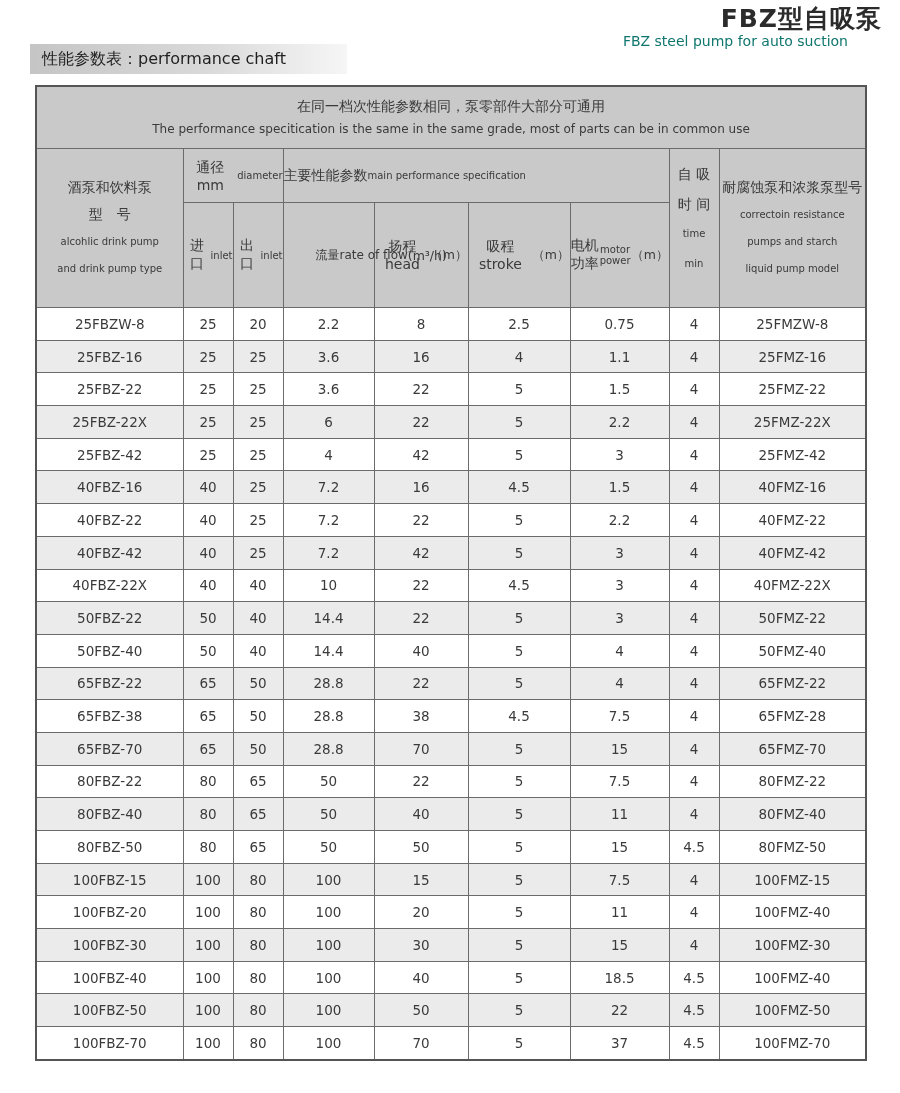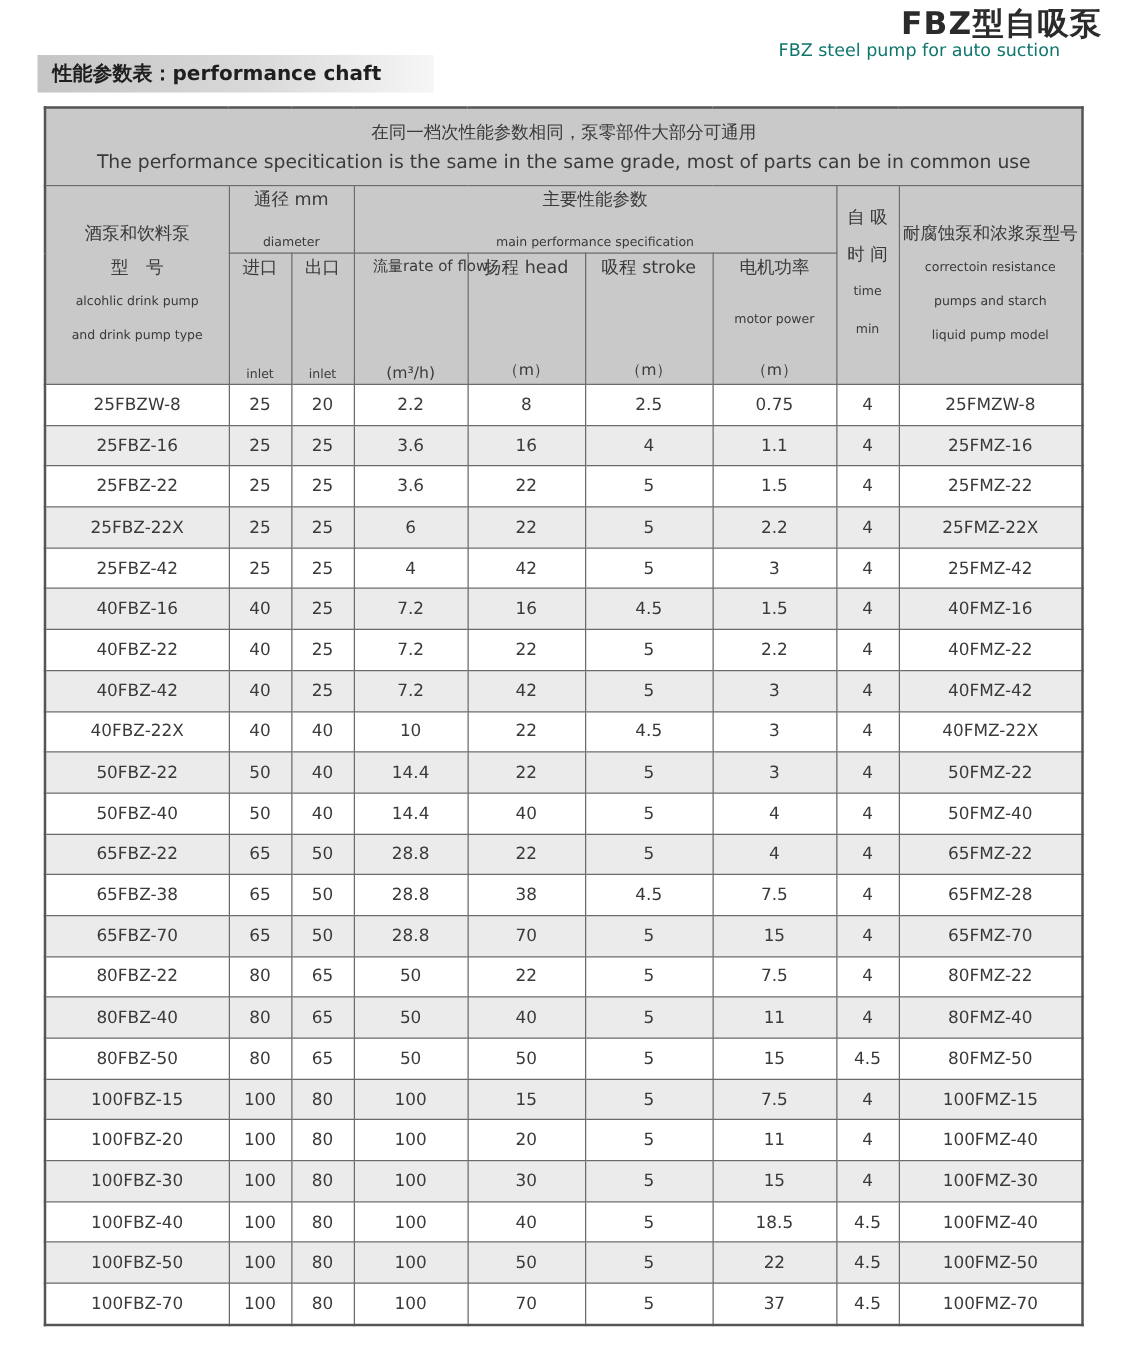--- a/index.html
+++ b/index.html
@@ -14,36 +14,36 @@
     font-size:25px; font-weight:bold; color:#2b2b2b; letter-spacing:1px;
   }
   .page-subtitle {
     position:absolute; top:33px; right:52px;
     font-size:14px; color:#0f766e;
   }
   .section-bar {
     position:absolute; left:30px; top:44px; width:305px; height:30px;
     background:linear-gradient(90deg,#c5c5c5 0%,#d9d9d9 55%,#f6f6f6 100%);
     display:flex; align-items:center; padding-left:12px;
-    font-size:16px; color:#1f1f1f;font-weight:bold;
+    font-size:16px; color:#1f1f1f;
   }
   table.spec {
     position:absolute; left:35px; top:85px; width:830px;
     border-collapse:collapse; table-layout:fixed;
     text-align:center; font-size:13.5px; color:#3a3a3a;padding-left:12px;
   }
   table.spec td { border:1px solid #6b6b6b; padding:0; }
   table.spec { border:2px solid #555; }
   .hdr { background:#c9c9c9; }
   .banner-cell { height:61px; font-size:14px; line-height:23px; }
-  .banner-cell .en { font-size:15px; }
+  .banner-cell .en { font-size:12px; }
   tr.h1 td { height:53px; }
   tr.h2 td { height:104px; }
   .stack {
-    display:flex; flex-direction:column; justify-content:space-between;
+    display:flex; flex-direction:row; justify-content:flex-start;
     align-items:center; height:100%; padding:2px 0; box-sizing:border-box;
   }
   .stack-top {
     display:flex; flex-direction:column; justify-content:flex-start;
     align-items:center; height:100%; padding-top:10px; box-sizing:border-box;
     line-height:30px;
   }
   .stack-mid {
     display:flex; flex-direction:column; justify-content:center;
     align-items:center; height:100%; line-height:27px; box-sizing:border-box;

